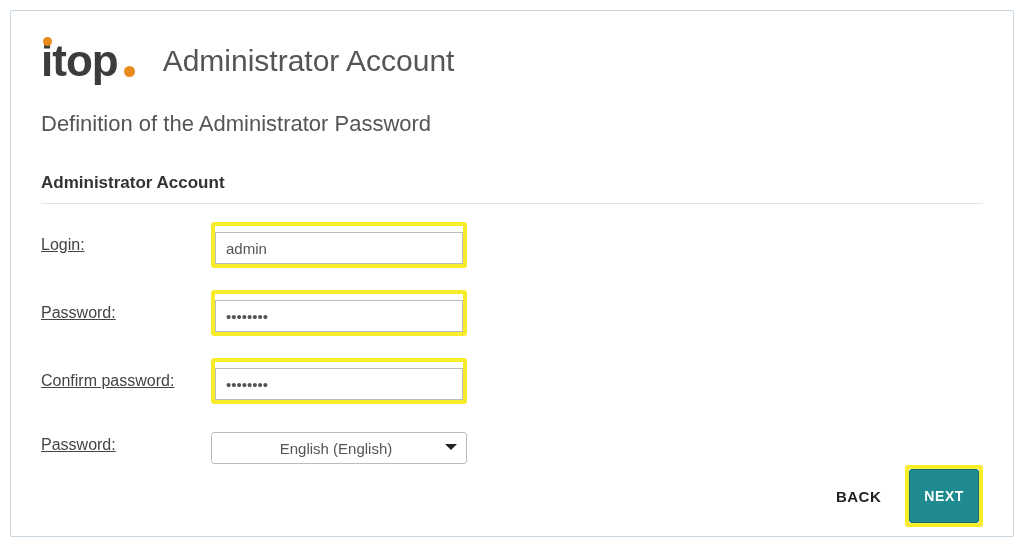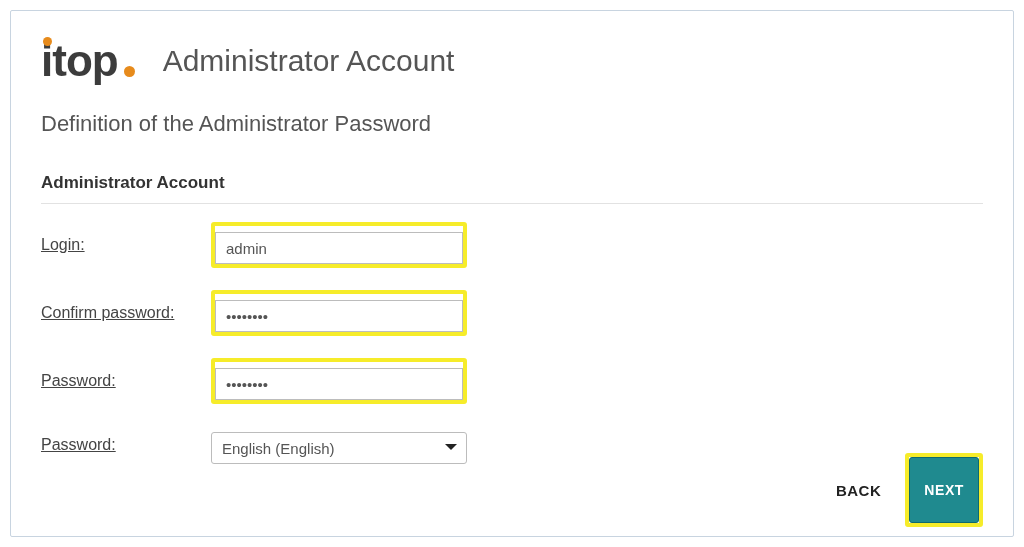--- a/index.html
+++ b/index.html
@@ -90,20 +90,21 @@
   .select-wrap {
     position: relative;
     display: inline-block;
   }
   .select-input {
     width: 256px;
     appearance: none;
     -webkit-appearance: none;
     padding-right: 16px;
     border-radius: 3px;
+    text-align: center;
   }
   .select-caret {
     position: absolute;
     right: 10px;
     top: 50%;
     transform: translateY(-50%);
     pointer-events: none;
   }
   .footer {
     position: absolute;
@@ -123,21 +124,21 @@
     cursor: pointer;
     padding: 8px 6px;
   }
   .next-btn {
     background: #1f8a8f;
     border: 1px solid #0e6a6f;
     color: #fff;
     font-size: 14px;
     font-weight: 700;
     letter-spacing: 0.6px;
-    padding: 24px 14px;
+    padding: 18px 14px;
     border-radius: 3px;
     cursor: pointer;
   }
 </style>
 </head>
 <body>
 
 <div class="outer">
 
   <div class="header">
@@ -154,28 +155,28 @@
   <div class="section-heading">Administrator Account</div>
 
   <div class="form-row">
     <label class="form-label">Login:</label>
     <span class="highlight-wrap">
       <input type="text" class="text-input" value="admin" style="">
     </span>
   </div>
 
   <div class="form-row">
+    <label class="form-label">Password:</label>
+    <span class="highlight-wrap">
+      <input type="password" class="text-input" value="••••••••" style="">
+    </span>
+  </div>
+
+  <div class="form-row">
     <label class="form-label">Confirm password:</label>
-    <span class="highlight-wrap">
-      <input type="password" class="text-input" value="••••••••" style="">
-    </span>
-  </div>
-
-  <div class="form-row">
-    <label class="form-label">Password:</label>
     <span class="highlight-wrap">
       <input type="password" class="text-input" value="••••••••" style="">
     </span>
   </div>
 
   <div class="form-row">
     <label class="form-label">Password:</label>
     <span class="select-wrap">
       <select class="select-input">
         <option>English (English)</option>

